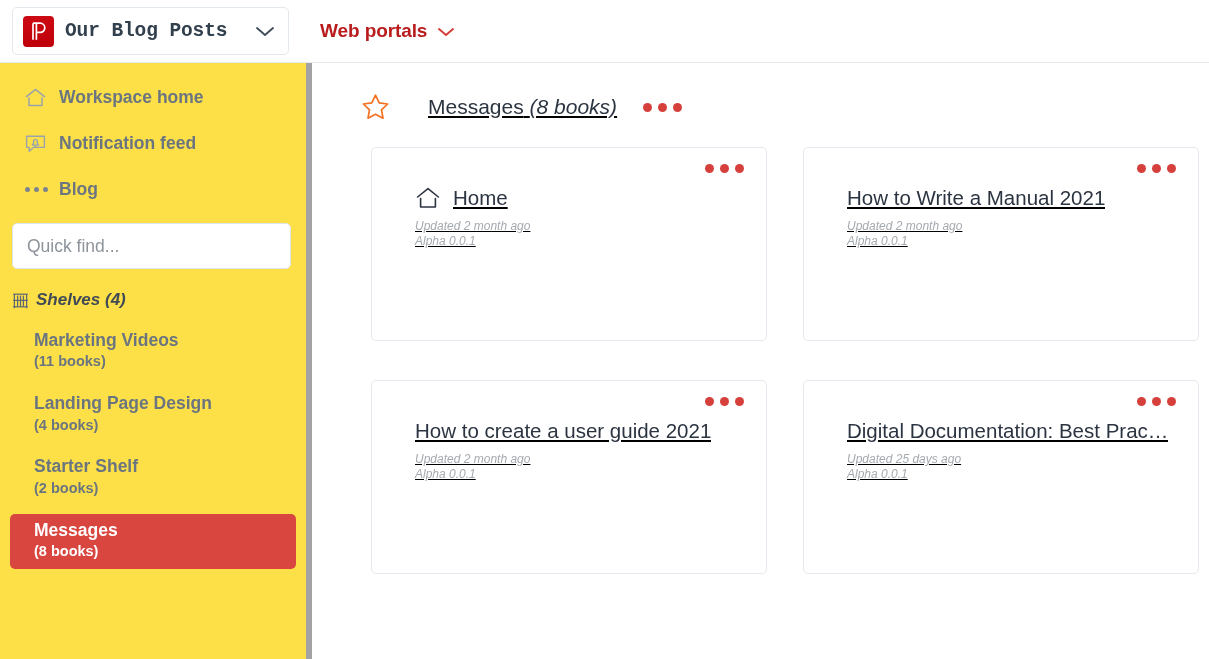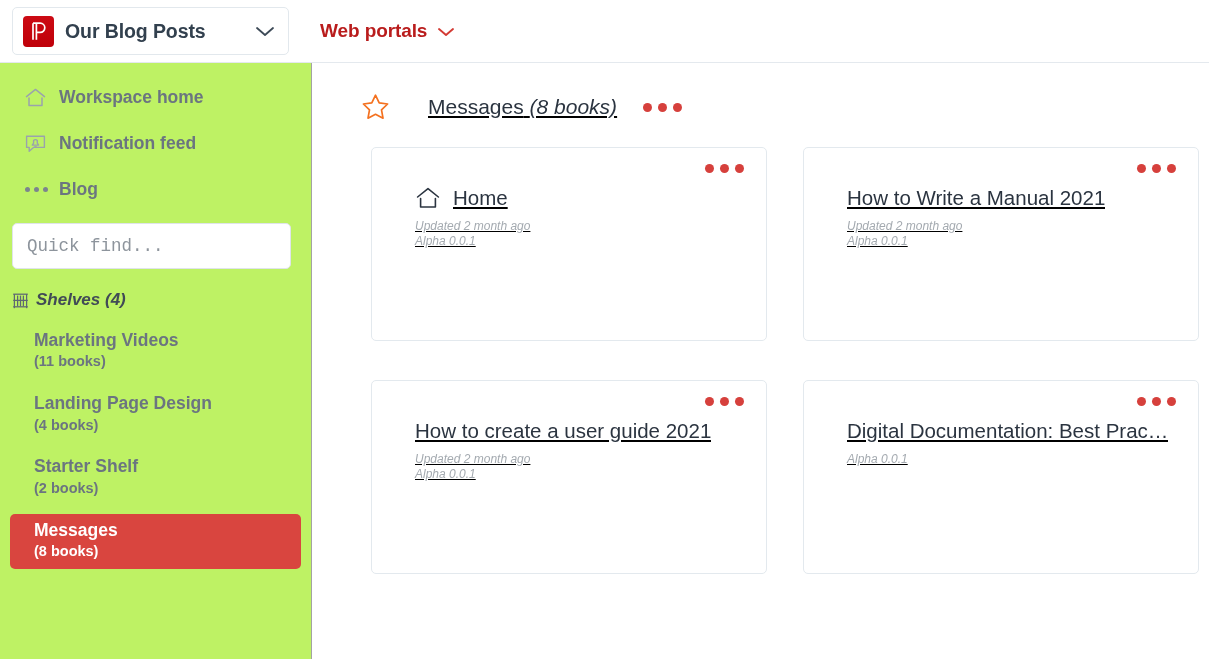--- a/index.html
+++ b/index.html
@@ -36,42 +36,43 @@
     background: linear-gradient(180deg,#cc0a14 0%,#bf0009 100%);
     display: flex; align-items: center; justify-content: center;
     flex: 0 0 auto;
   }
   .ws-logo svg { display: block; }
   .ws-title {
     margin-left: 11px;
     font-size: 19.5px; font-weight: bold;
     color: #32404e; letter-spacing: -0.1px;
     white-space: nowrap;
+    font-family: Liberation Mono, monospace;
   }
   .ws-caret { margin-left: auto; color: #3d4a57; display: flex; align-items: center; }
 
   .portal-selector {
     margin-left: 31px;
     display: flex; align-items: center; gap: 9px;
     cursor: pointer;
   }
   .portal-label {
     font-size: 19px; font-weight: bold; color: #b91c1c;
     letter-spacing: -0.1px; white-space: nowrap;
   }
   .portal-caret { color: #d33a33; display: flex; align-items: center; }
 
   
   .body { flex: 1; display: flex; min-height: 0; }
 
   
   .sidebar {
     width: 312px; min-width: 312px;
-    background: #bef264;
-    border-right: 1px solid #a3a3a3;
+    background: #fde047;
+    border-right: 6px solid #a3a3a3;
     padding-top: 16px;
     position: relative;
     overflow: hidden;
   }
   .nav-item {
     display: flex; align-items: center;
     height: 36px;
     padding-left: 24px;
     margin-bottom: 10px;
     cursor: pointer;
@@ -88,21 +89,21 @@
     color: #6b7580; white-space: nowrap;
   }
   .dots-nav { display: flex; gap: 4px; align-items: center; padding-left: 1px; }
   .dots-nav i { width: 5px; height: 5px; border-radius: 50%; background: #7c858e; display: block; }
 
   .quickfind-wrap { padding: 6px 20px 0 12px; }
   .quickfind {
     width: 279px; height: 46px;
     border: 1px solid #dfe4ea; border-radius: 5px;
     background: #ffffff;
-    font-family: Liberation Mono, monospace;
+    font-family: Liberation Sans, sans-serif;
     font-size: 17.5px;
     color: #3b4550;
     padding: 0 14px;
     outline: none;
   }
   .quickfind::placeholder { color: #8d949c; }
 
   .shelves-head {
     display: flex; align-items: center;
     margin-top: 21px; padding-left: 8px;
@@ -383,20 +384,21 @@
         <div class="card">
           <span class="card-dots">
               <i></i>
               <i></i>
               <i></i>
             </span>
           <div class="card-titlerow">
             <span class="card-title">Digital Documentation: Best Prac…</span>
           </div>
           <div class="card-meta">
+            <div>Updated 25 days ago</div>
             <div>Alpha  0.0.1</div>
           </div>
         </div>
 
       </div>
 
     </div>
 
   </div>
 

